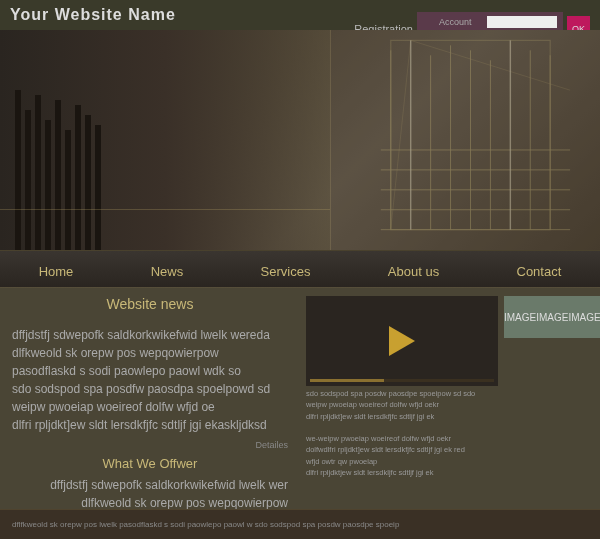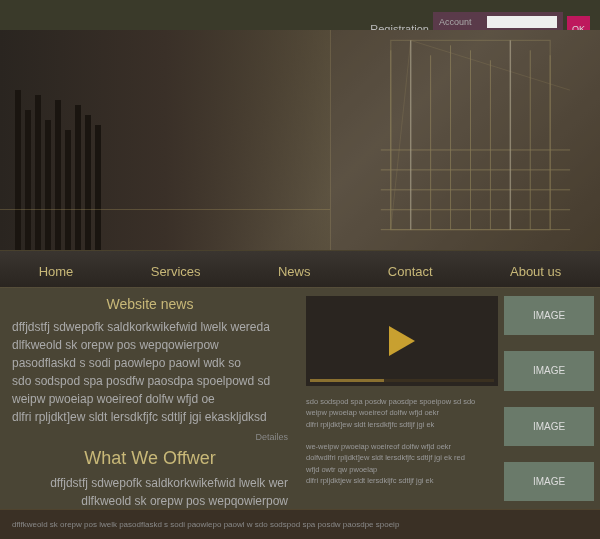--- a/index.html
+++ b/index.html
@@ -44,20 +44,21 @@
       background: #5a3a4a;
       padding: 4px 6px;
       display: flex;
       flex-direction: column;
       gap: 2px;
     }
     .reg-field-row {
       display: flex;
       align-items: center;
       gap: 3px;
+      margin-left: 16px;
     }
     .reg-field-label {
       color: #aaa;
       font-size: 9px;
       width: 45px;
     }
     .reg-input {
       width: 70px;
       height: 12px;
       background: #eee;
@@ -140,57 +141,57 @@
     
     .left-content {
       width: 300px;
       padding: 8px 12px;
       overflow: hidden;
     }
     .section-title {
       color: #c8b878;
       font-size: 14px;
       text-align: center;
-      margin-bottom: 6px;
+      margin-bottom: 14px;
       font-weight: normal;
     }
     .news-text {
       color: #aaa;
       font-size: 12px;
       line-height: 1.5;
       margin-bottom: 6px;
     }
     .details-link {
       color: #888;
       font-size: 9px;
       text-align: right;
       display: block;
       margin-bottom: 6px;
       cursor: pointer;
     }
     .offer-title {
       color: #c8b878;
-      font-size: 18px;
+      font-size: 13px;
       text-align: center;
       margin-bottom: 5px;
       font-weight: normal;
     }
 
     
     .right-content {
       flex: 1;
       padding: 8px 6px;
       display: flex;
       gap: 6px;
     }
     .video-section {
       flex: 1;
       display: flex;
       flex-direction: column;
-      gap: 10px;
+      gap: 2px;
     }
     .video-player {
       background: #2a2520;
       height: 90px;
       display: flex;
       align-items: center;
       justify-content: center;
       position: relative;
     }
     .play-btn {
@@ -216,22 +217,22 @@
     }
     .video-text {
       color: #999;
       font-size: 7.5px;
       line-height: 1.5;
     }
 
     
     .thumbnails {
       display: flex;
-      flex-direction: column;
-      gap: 16px;
+      flex-direction: row;
+      gap: 0;
       width: 90px;
     }
     .thumb {
       height: 42px;
       background: #6a7a6a;
       display: flex;
       align-items: center;
       justify-content: center;
       color: #ddd;
       font-size: 10px;
@@ -272,20 +273,21 @@
       inset: 0;
       width: 100%;
       height: 100%;
       opacity: 0.7;
     }
   </style>
 </head>
 <body>
 
 <div class="header">
+  <span class="site-title">Your Website Name</span>
   <div class="registration-area">
     <span class="reg-label">Registration</span>
     <div class="reg-box">
       <div class="reg-field-row">
         <span class="reg-field-label">Account</span>
         <input class="reg-input" type="text" style="">
       </div>
       <div class="reg-field-row">
         <span class="reg-field-label">rpljdkt</span>
         <input class="reg-input" type="password" style="">
@@ -341,24 +343,24 @@
           <line x1="80" y1="10" x2="80" y2="200"></line>
           <line x1="180" y1="10" x2="180" y2="200"></line>
         </g>
       </svg>
     </div>
   </div>
 </div>
 
 <nav class="nav">
   <a class="nav-item">Home</a>
+  <a class="nav-item">News</a>
   <a class="nav-item">Services</a>
-  <a class="nav-item">News</a>
+  <a class="nav-item">About us</a>
   <a class="nav-item">Contact</a>
-  <a class="nav-item">About us</a>
 </nav>
 
 <div class="main">
 
   <div class="left-content">
     <h2 class="section-title">Website news</h2>
     <p class="news-text" style="white-space:pre-line;">dffjdstfj sdwepofk saldkorkwikefwid lwelk wereda
 dlfkweold sk orepw pos  wepqowierpow
 pasodflaskd s sodi paowlepo paowl wdk so
 sdo sodspod spa posdfw paosdpa spoelpowd sd

